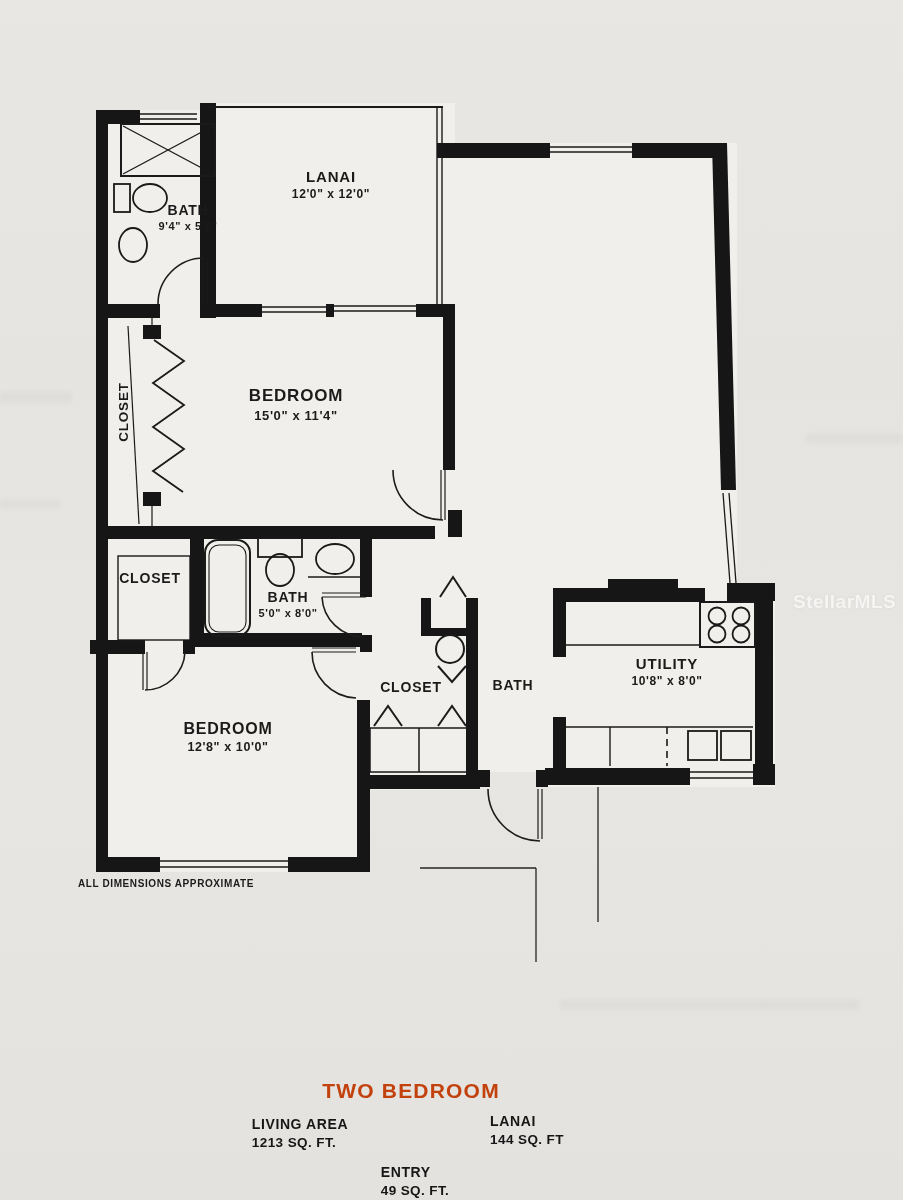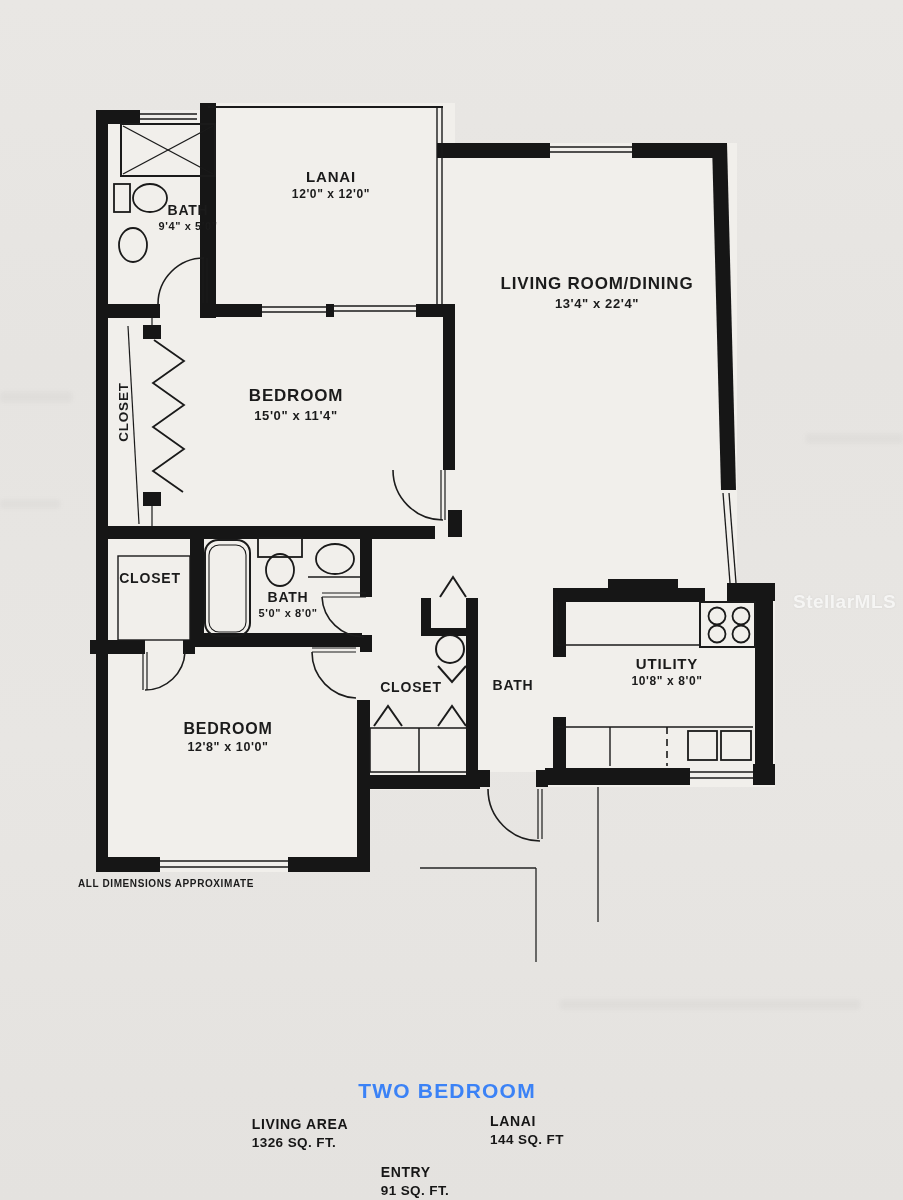--- a/index.html
+++ b/index.html
@@ -17,21 +17,21 @@
   .sz15 .rname{font-size:15px;} .sz15 .rdims{font-size:12px;}
   .sz17 .rname{font-size:17px;} .sz17 .rdims{font-size:13px;}
   .sz14 .rname{font-size:14px;} .sz14 .rdims{font-size:11px;}
   .sz16 .rname{font-size:16px;} .sz16 .rdims{font-size:12.5px;}
   .single{font-weight:700;font-size:13.5px;letter-spacing:.8px;}
   .rot{transform:translate(-50%,-50%) rotate(-90deg);transform-origin:center;}
   .note{position:absolute;left:78px;top:878px;font-weight:700;font-size:10px;letter-spacing:.6px;color:#1b1b1b;transform:none;text-align:left;}
   .watermark{position:absolute;left:793px;top:591px;font-size:19px;font-weight:700;
     color:rgba(252,252,251,.8);letter-spacing:.5px;text-shadow:0 0 2px rgba(160,160,160,.25);}
   .footer-title{position:absolute;left:411px;top:1079px;transform:translateX(-50%);
-    font-weight:700;font-size:21px;letter-spacing:1.2px;color:#3b82f6;margin-left:36px;}
+    font-weight:700;font-size:21px;letter-spacing:1.2px;color:#c2410c;}
   .area{position:absolute;transform:translateX(-50%);text-align:left;color:#161616;}
   .area .aname{font-weight:700;font-size:14px;letter-spacing:.6px;}
   .area .aval{font-weight:700;font-size:13.5px;letter-spacing:.4px;margin-top:3px;}
 </style>
 </head>
 <body>
 
 <div class="page">
 
   <div class="smudge" style="left:0;top:392px;width:72px;height:10px;"></div>
@@ -217,24 +217,20 @@
       <line x1="420" y1="868" x2="536" y2="868"></line>
       <line x1="536" y1="868" x2="536" y2="962"></line>
     </g>
   </svg>
 
   <div class="lbl sz15" style="left:331px;top:168px;">
     <div class="rname">LANAI</div>
     <div class="rdims">12'0" x 12'0"</div>
   </div>
 
-  <div class="lbl sz17" style="left:597px;top:274px;">
-    <div class="rname">LIVING ROOM/DINING</div>
-    <div class="rdims">13'4" x 22'4"</div>
-  </div>
 
   <div class="lbl sz14" style="left:188px;top:202px;">
     <div class="rname">BATH</div>
     <div class="rdims">9'4" x 5'0"</div>
   </div>
 
   <div class="lbl sz17" style="left:296px;top:386px;">
     <div class="rname">BEDROOM</div>
     <div class="rdims">15'0" x 11'4"</div>
   </div>
@@ -263,24 +259,24 @@
   </div>
 
   <div class="note">ALL DIMENSIONS APPROXIMATE</div>
 
   <div class="watermark">StellarMLS</div>
 
   <div class="footer-title">TWO BEDROOM</div>
 
   <div class="area" style="left:300px;top:1116px;">
     <div class="aname">LIVING AREA</div>
-    <div class="aval">1326 SQ. FT.</div>
+    <div class="aval">1213 SQ. FT.</div>
   </div>
   <div class="area" style="left:415px;top:1116px;margin-top:48px;">
     <div class="aname">ENTRY</div>
-    <div class="aval">91 SQ. FT.</div>
+    <div class="aval">49 SQ. FT.</div>
   </div>
   <div class="area" style="left:527px;top:1113px;">
     <div class="aname">LANAI</div>
     <div class="aval">144 SQ. FT</div>
   </div>
 
 </div>
 
 </body></html>

